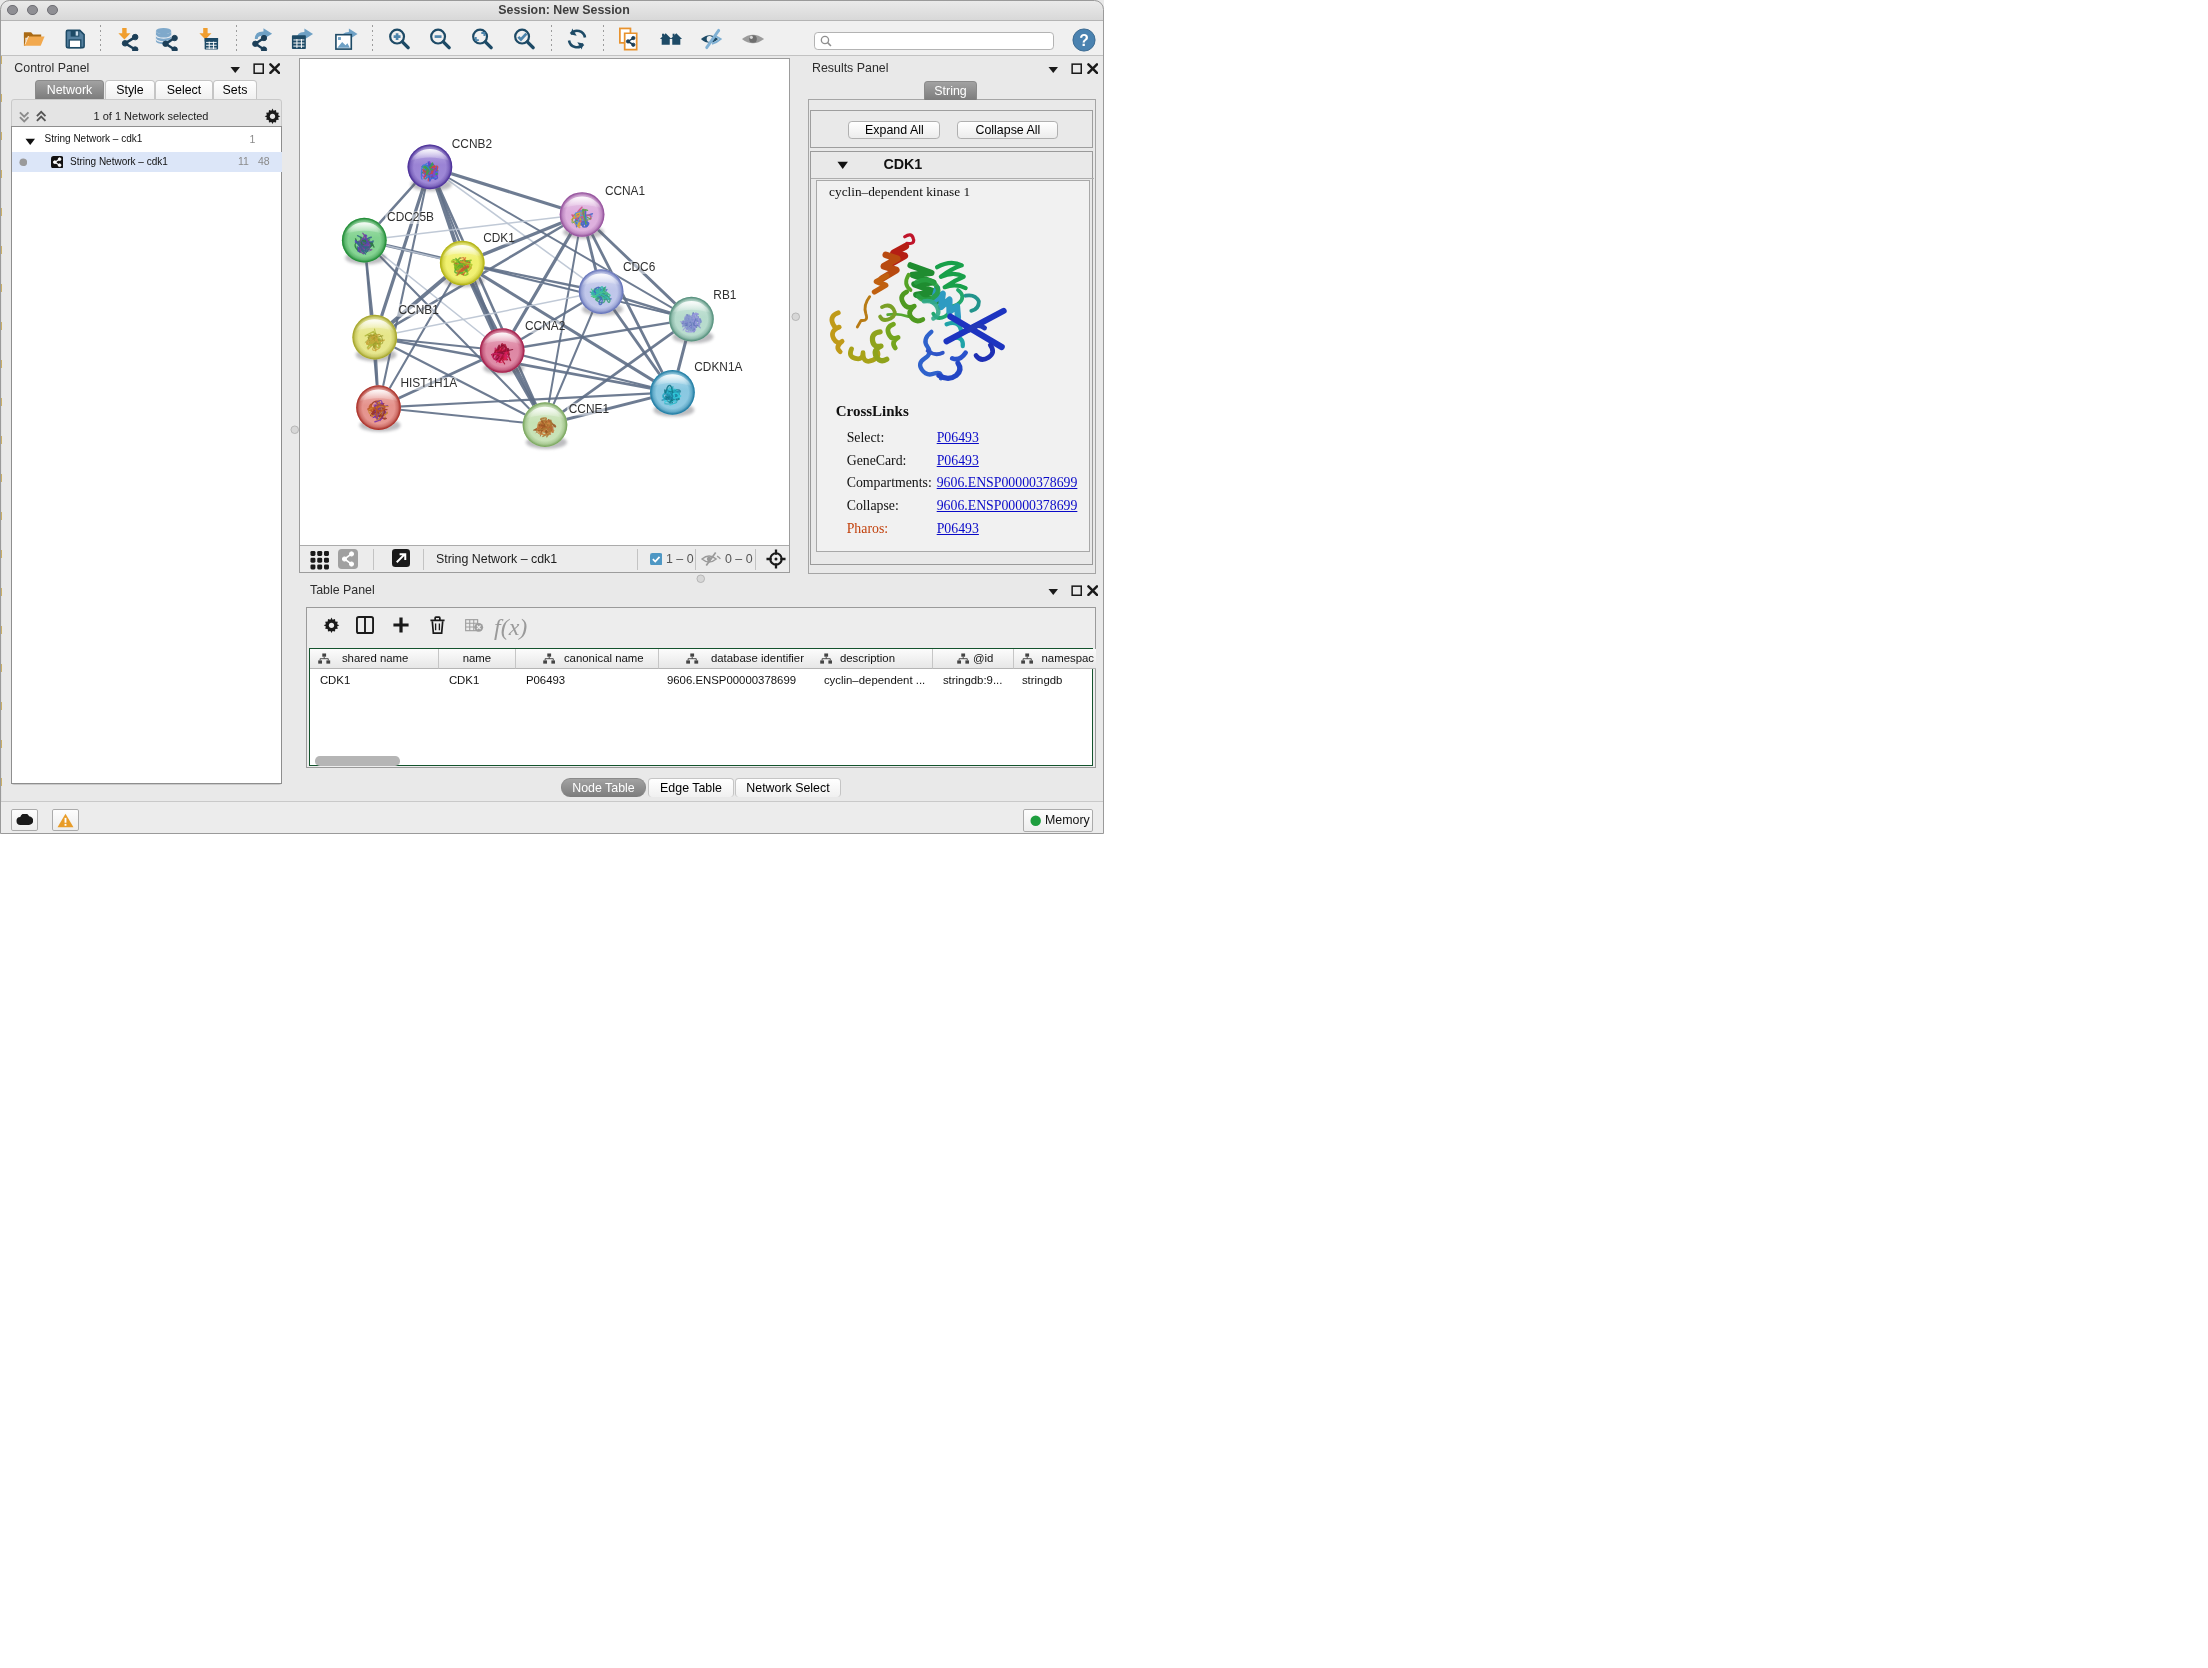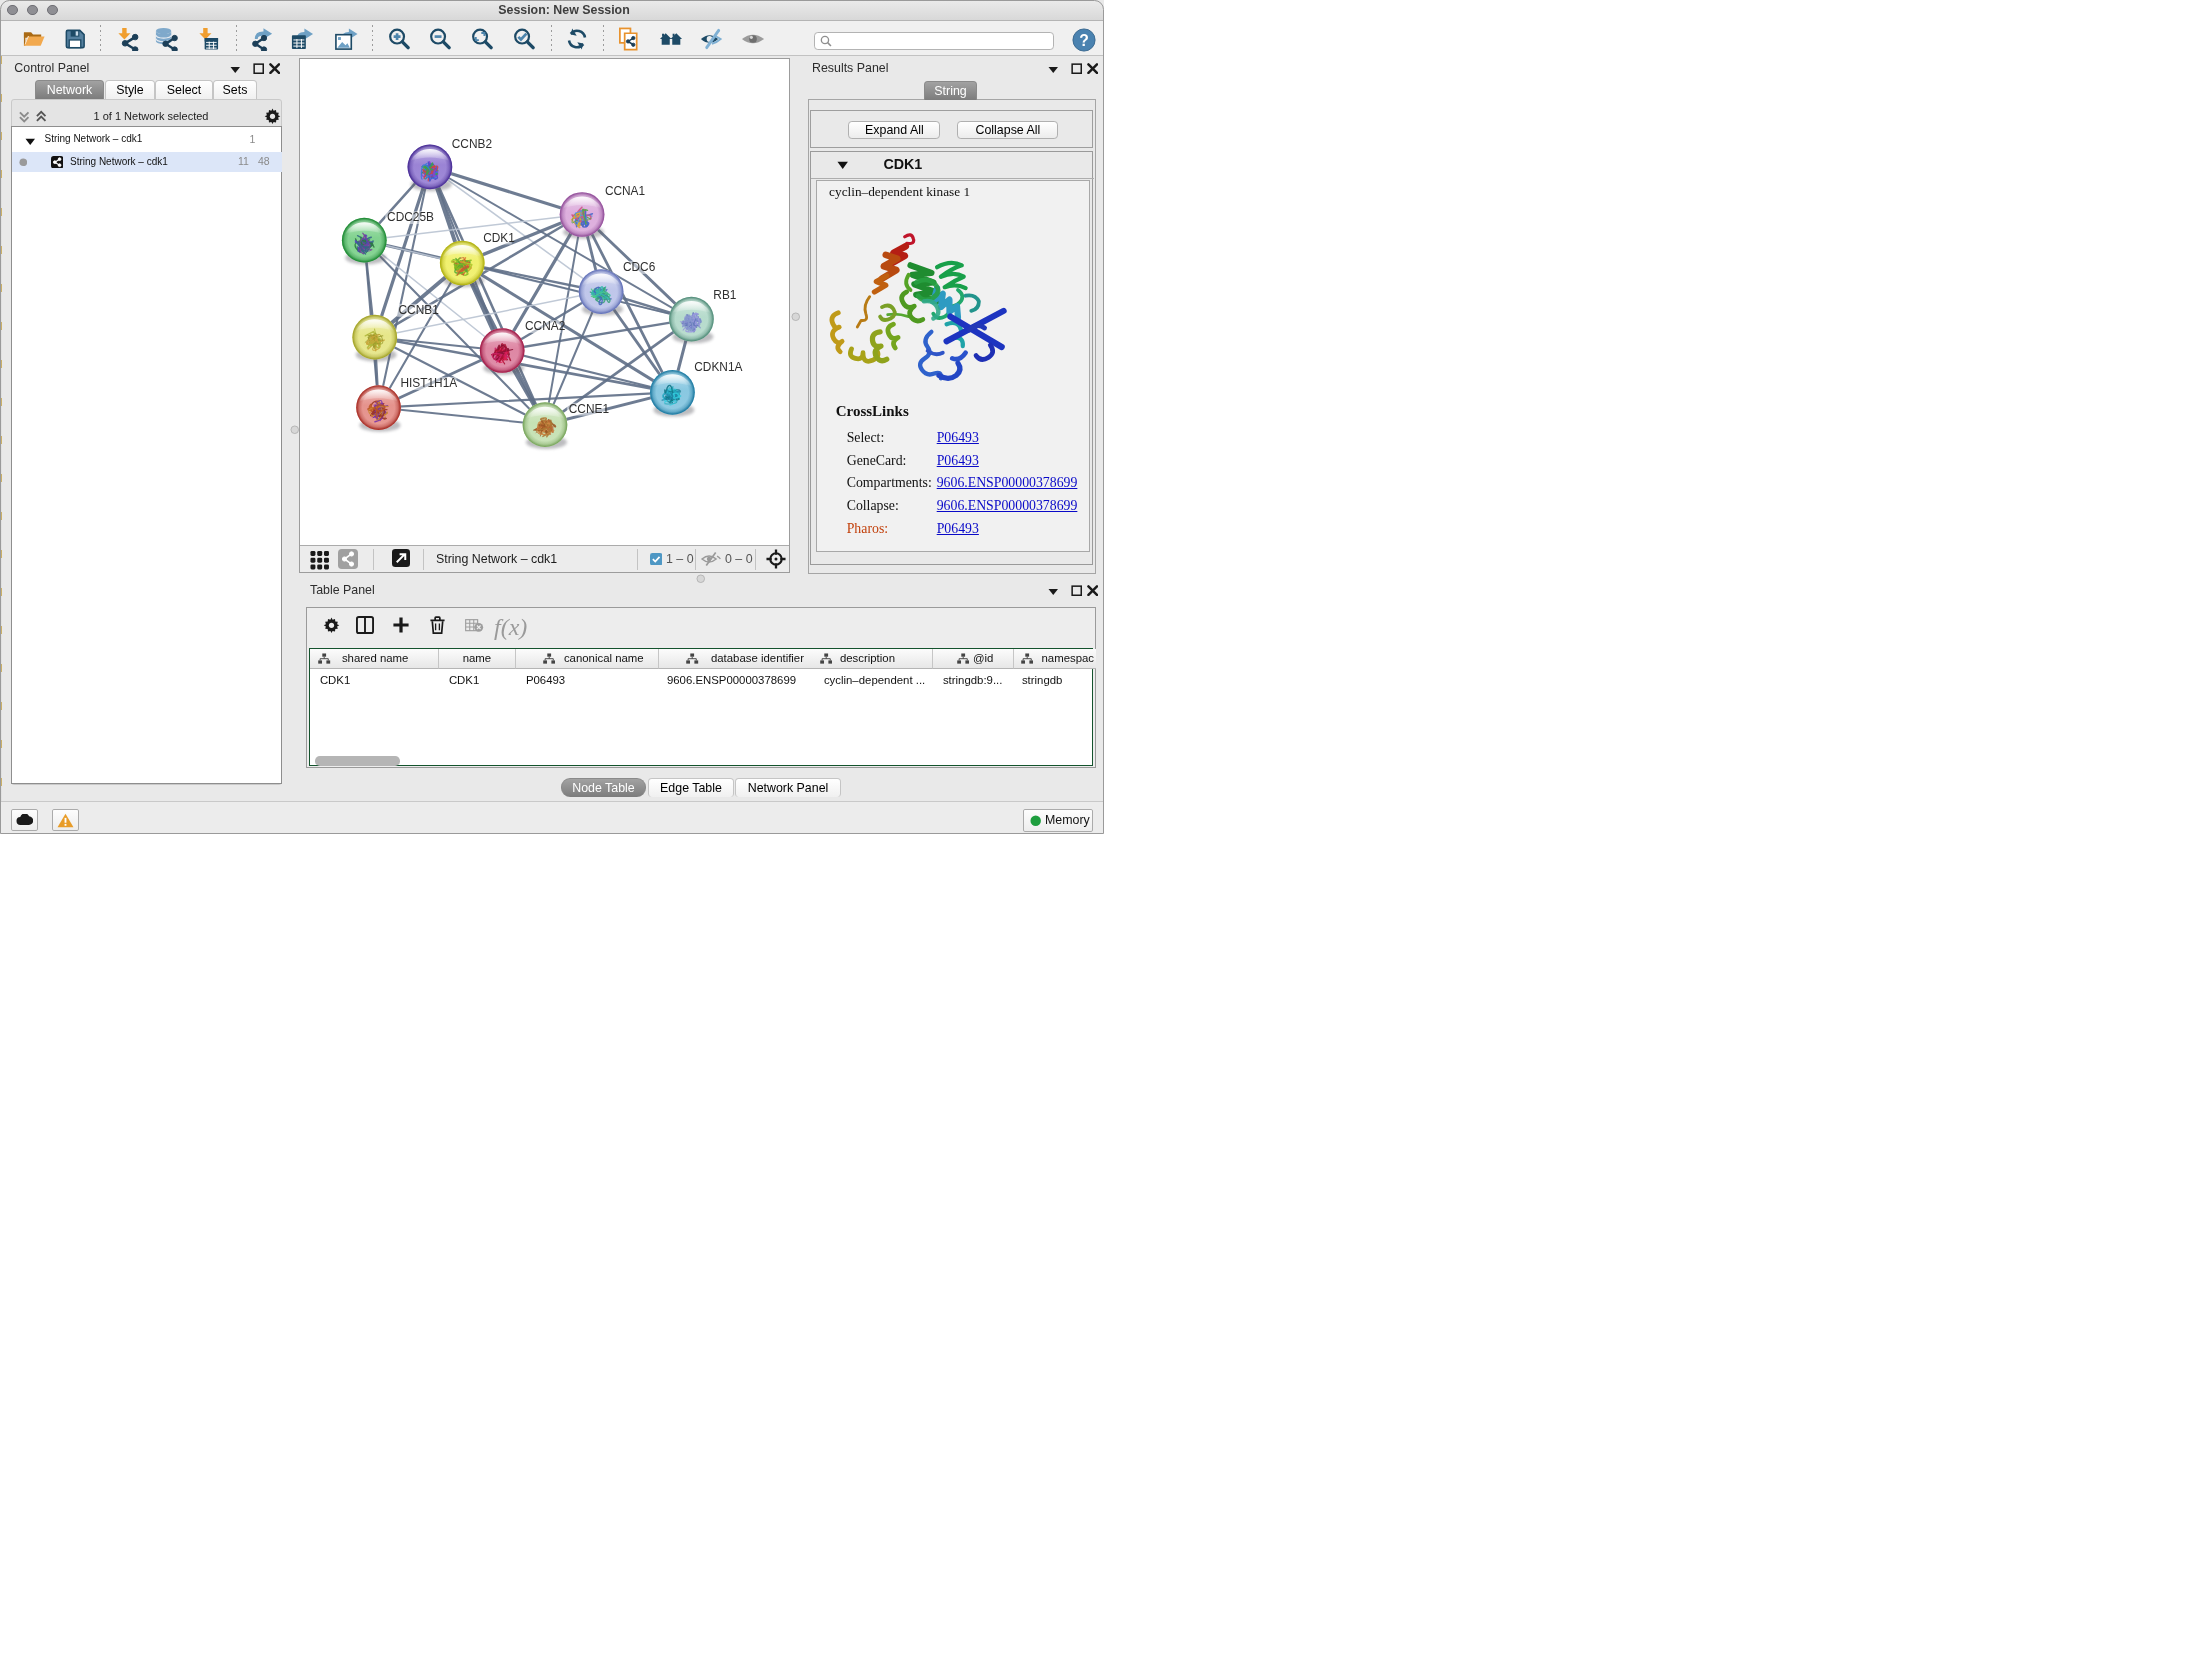--- a/index.html
+++ b/index.html
@@ -1135,21 +1135,21 @@
     <div class="td" style="left:357px">9606.ENSP00000378699</div>
     <div class="td" style="left:514px">cyclin–dependent ...</div>
     <div class="td" style="left:633px">stringdb:9...</div>
     <div class="td" style="left:712px">stringdb</div>
     <div class="abs" style="left:5.2px;top:107px;width:85px;height:9.5px;background:#b5b5b5;border-radius:4.8px"></div>
   </div>
 </div>
 
 <div class="jtab sel" style="left:561px;top:778px;width:85px;border-radius:9px;z-index:2">Node Table</div>
 <div class="jtab" style="left:648px;top:778px;width:86px;border-radius:3.8px">Edge Table</div>
-<div class="jtab" style="left:735px;top:778px;width:106px;border-radius:3.8px">Network Panel</div>
+<div class="jtab" style="left:735px;top:778px;width:106px;border-radius:3.8px">Network Select</div>
 
 <div id="statusbar">
   <div class="sbtn" style="left:10.5px;width:27.6px">
     <svg style="position:absolute;left:4.8px;top:4.8px" width="17" height="11.4" viewBox="0 0 18 12">
       <path d="M5 11.5 a4.2 4.2 0 0 1 -0.5 -8.4 a5 5 0 0 1 9.4 -0.7 a3.6 3.6 0 0 1 -0.4 9.1z" fill="#1a1a1a"></path>
     </svg>
   </div>
   <div class="sbtn" style="left:52px;width:27px">
     <svg style="position:absolute;left:3.8px;top:2.9px" width="17" height="15" viewBox="0 0 18 16">
       <path d="M9 0.8 L17.5 15.2 H0.5z" fill="#e89c28"></path>

